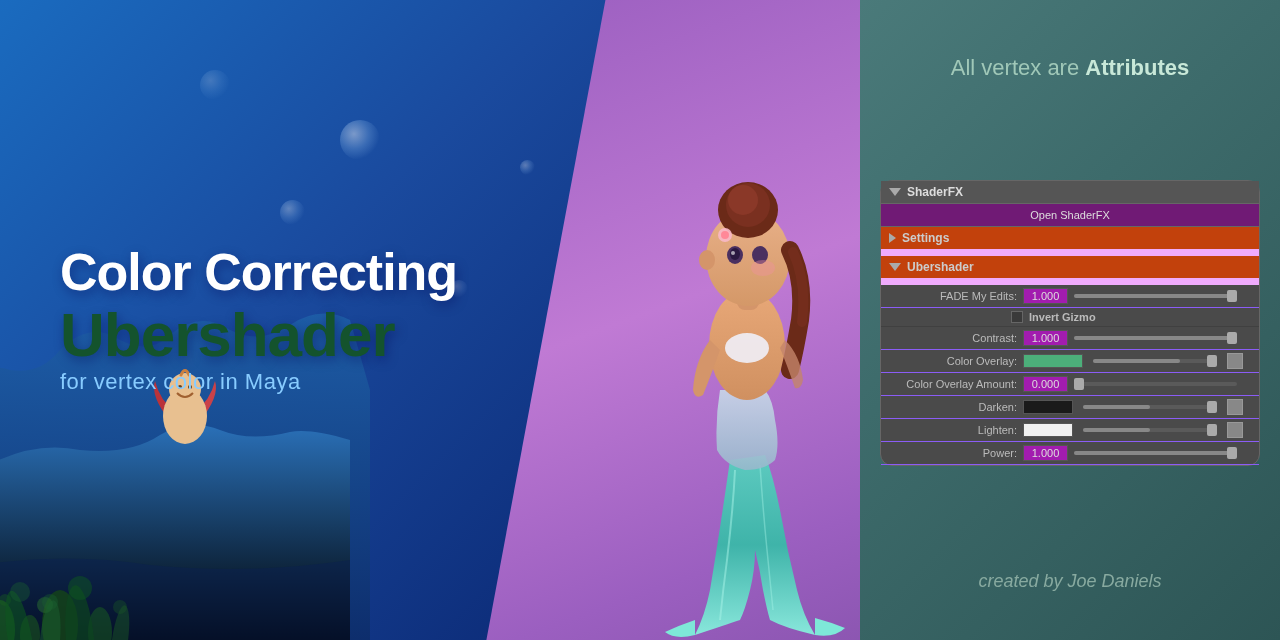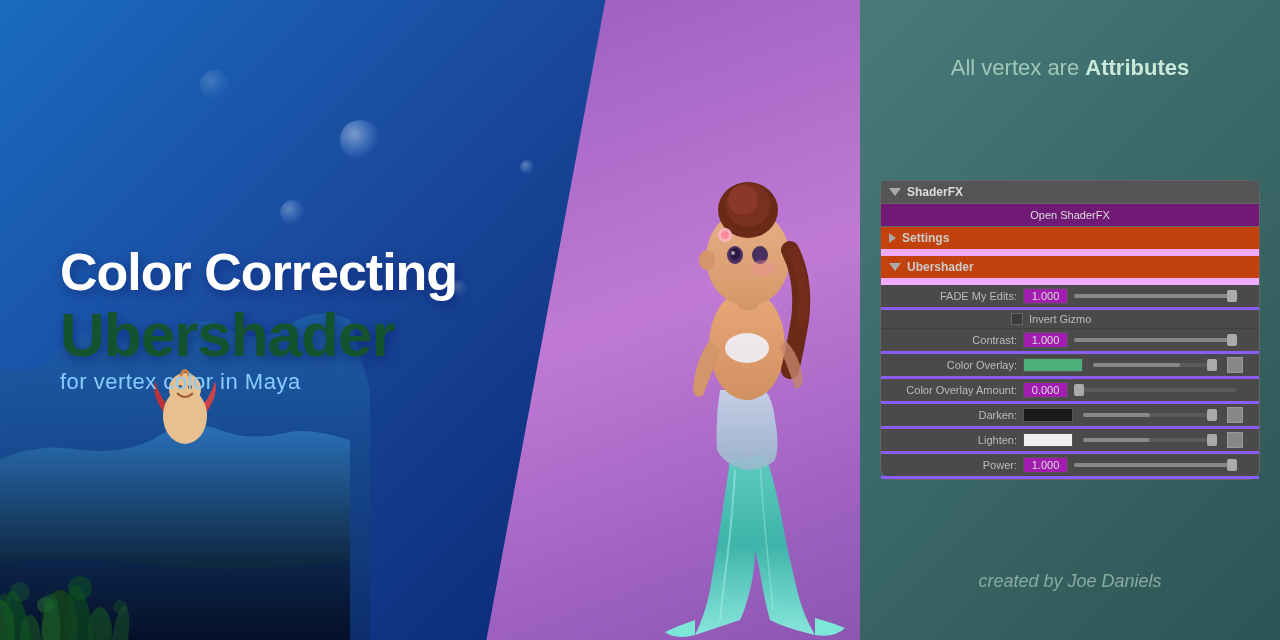--- a/index.html
+++ b/index.html
@@ -194,21 +194,21 @@
     .section-title {
       font-size: 12px;
       color: #ccc;
       font-weight: bold;
     }
 
     .attr-row {
       display: flex;
       align-items: center;
       padding: 3px 16px 3px 16px;
-      border-bottom: 3px solid #8b5cf6;
+      border-bottom: 1px solid #8b5cf6;
       min-height: 22px;
     }
 
     .attr-label {
       font-size: 11px;
       color: #bbb;
       text-align: right;
       min-width: 120px;
       margin-right: 6px;
       flex-shrink: 0;
@@ -286,20 +286,21 @@
       display: flex;
       align-items: center;
       padding: 3px 8px 3px 130px;
       border-bottom: 1px solid #404040;
     }
 
     .checkbox-label {
       font-size: 11px;
       color: #bbb;
       margin-left: 6px;
+      font-weight: bold;
     }
 
     .checkbox {
       width: 12px;
       height: 12px;
       background: #3a3a3a;
       border: 1px solid #666;
     }
 
     

